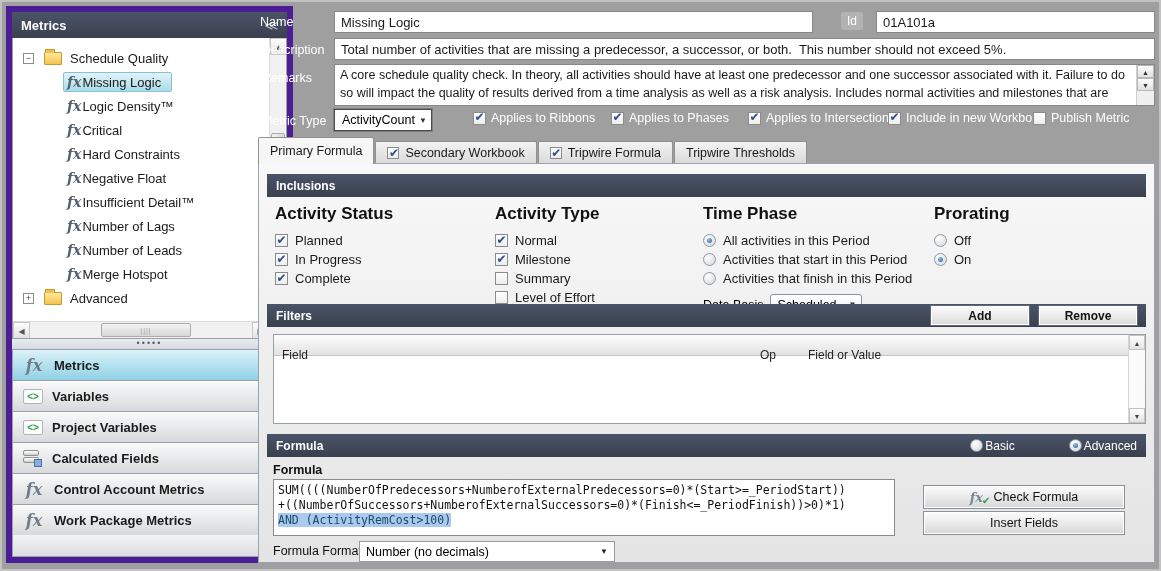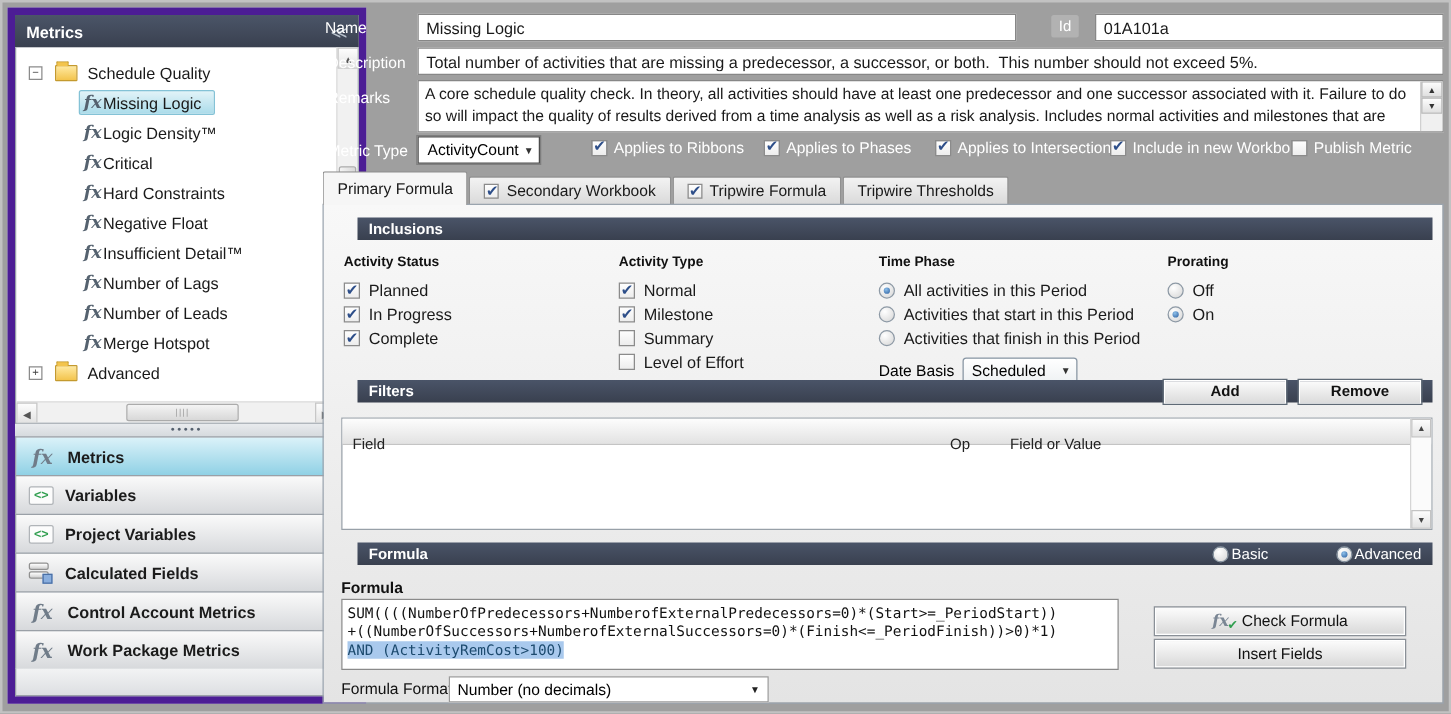--- a/index.html
+++ b/index.html
@@ -57,23 +57,23 @@
   .cb.on::after { content:"✔"; position:absolute; left:0.5px; top:-2.5px; font-size:12px; color:#2d4e89; }
   .rb { width:13px; height:13px; border:1px solid #8d99a5; border-radius:50%; background:radial-gradient(circle at 35% 30%, #ffffff, #d5d5d5); position:relative; flex:0 0 auto; display:inline-block; }
   .rb.on::after { content:""; position:absolute; inset:3px; border-radius:50%; background:radial-gradient(circle at 38% 32%, #8ec0ea, #2a5d9e); }
 
   .tabs { position:absolute; left:2px; top:131px; right:0; height:27px; display:flex; align-items:flex-end; }
   .tab { display:flex; align-items:center; gap:6px; height:23px; padding:0 11px; font-size:12.5px; color:#1a1a1a; background:linear-gradient(#f3f3f3,#d9d9d9); border:1px solid #909090; border-bottom:none; border-radius:2px 2px 0 0; margin-right:1px; cursor:pointer; }
   .tab.active { height:27px; background:#f6f6f6; position:relative; z-index:2; }
   .tab .cb { width:12px; height:12px; }
 
   .content { position:absolute; left:2px; top:157px; right:0; bottom:2px; background:linear-gradient(#f8f8f8,#e4e4e4); border:1px solid #9aa4ae; }
-  .sec-header { position:absolute; left:8px; right:8px; height:18px; background:linear-gradient(#4a5468,#39404f); color:#fff; font-weight:bold; font-size:12px; display:flex; align-items:center; padding:0 9px;margin-left:19px; }
+  .sec-header { position:absolute; left:8px; right:8px; height:23px; background:linear-gradient(#4a5468,#39404f); color:#fff; font-weight:bold; font-size:12px; display:flex; align-items:center; padding:0 9px; }
   .group { position:absolute; top:40px; }
-  .gtitle { font-weight:bold; font-size:11px; color:#111; margin-bottom:7px; }
+  .gtitle { font-weight:bold; font-size:17px; color:#111; margin-bottom:7px; }
   .opt { display:flex; align-items:center; gap:7px; height:19px; font-size:13px; color:#1a1a1a; white-space:nowrap; }
   .date-basis { display:flex; align-items:center; gap:7px; margin-top:6px; font-size:12.5px; }
   .rcombo { width:92px; height:21px; border:1px solid #8795a3; border-radius:3px; background:linear-gradient(#ffffff,#eef1f3); display:flex; align-items:center; padding-left:6px; font-size:12.5px; cursor:pointer; }
   .rcombo .arr { margin-left:auto; margin-right:5px; font-size:8px; color:#333; }
 
   .hdr-btn { width:98px; height:19px; background:linear-gradient(#fbfbfb,#dcdcdc); border:1px solid #fff; outline:1px solid #5f6a76; font-size:12px; color:#111; display:flex; align-items:center; justify-content:center; cursor:pointer; }
   .ftable { position:absolute; left:14px; right:8px; top:170px; height:90px; background:#fff; border:1px solid #98a0a8; }
   .thead { display:flex; height:21px; background:linear-gradient(#fdfdfd,#e2e2e2); border-bottom:1px solid #c4c4c4; font-size:12px; color:#222; }
   .th { display:flex; align-items:center; padding-left:8px; border-right:1px solid #c8c8c8;margin-top:20px; }
   .ftable .vs { position:absolute; right:0; top:0; bottom:0; width:17px; border-left:1px solid #d5d5d5; background:#fbfbfb; }

